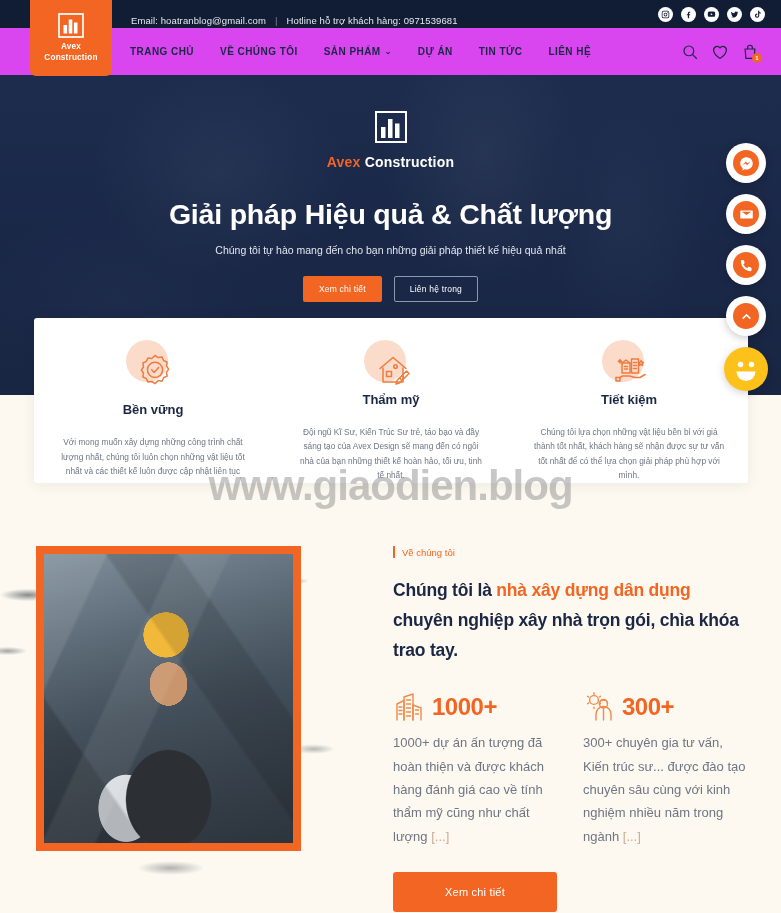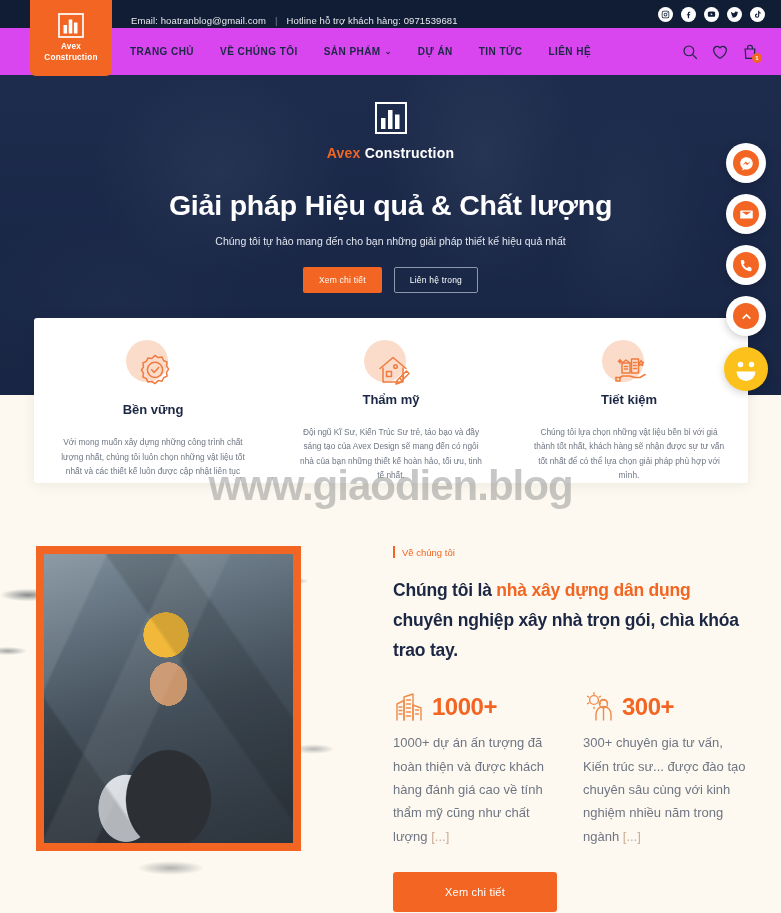--- a/index.html
+++ b/index.html
@@ -85,21 +85,21 @@
     background:
       radial-gradient(ellipse 180px 150px at 28% 30%, rgba(125,140,170,.30), transparent 70%),
       radial-gradient(ellipse 150px 200px at 62% 25%, rgba(150,160,185,.26), transparent 68%),
       radial-gradient(ellipse 120px 180px at 80% 45%, rgba(110,128,160,.24), transparent 70%),
       radial-gradient(ellipse 200px 120px at 15% 70%, rgba(90,105,140,.18), transparent 72%),
       linear-gradient(180deg, #26365c 0%, #1e2c4e 55%, #1a2743 100%);
   }
   .hero-overlay { position: absolute; inset: 0; background: rgba(24,37,68,.62); }
   .hero-inner {
     position: absolute; inset: 0; display: flex; flex-direction: column;
-    align-items: center; padding-top: 27px;
+    align-items: center; padding-top: 36px;
   }
   .hero-logo-mark { width: 32px; height: 34px; }
   .hero-logo-mark svg { width: 32px; height: 34px; display: block; }
   .hero-brand {
     margin-top: 9px; font-size: 14px; font-weight: bold; letter-spacing: .2px;
   }
   .hero-brand .b1 { color: #f26522; }
   .hero-brand .b2 { color: #ffffff; }
   .hero-title {
     margin-top: 28px; color: #ffffff; font-size: 28.5px; font-weight: bold;

